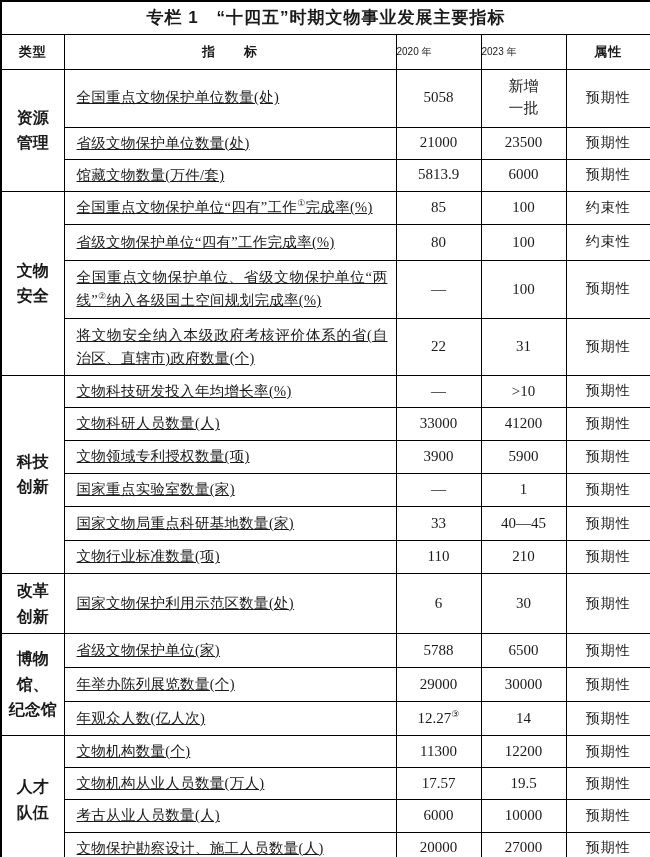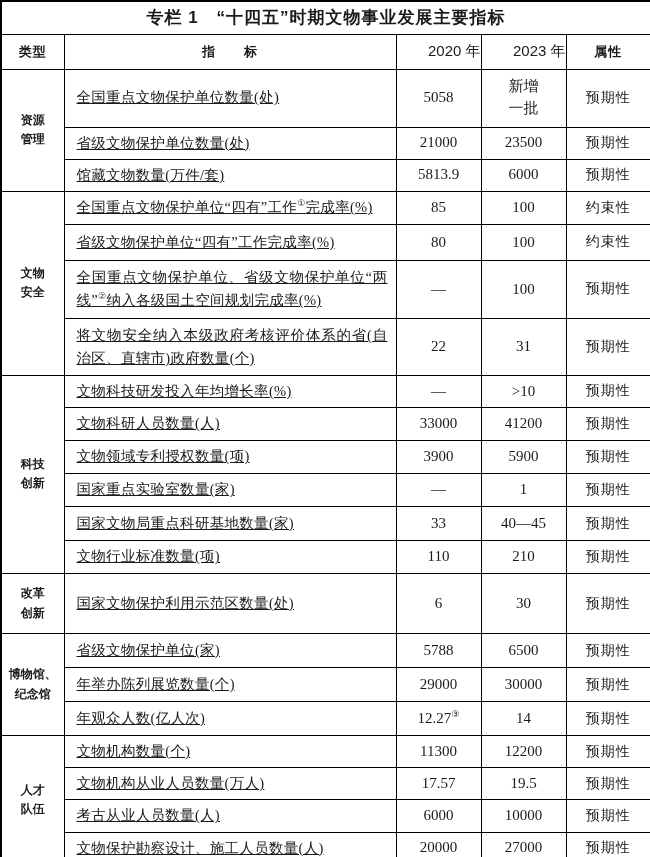--- a/index.html
+++ b/index.html
@@ -34,30 +34,30 @@
     padding: 4px 0;
   }
   td.th {
     text-align: center;
     font-family: "Liberation Sans", "DejaVu Sans", sans-serif;
     font-weight: bold;
     font-size: 13px;
     letter-spacing: 1px;
   }
   td.th-year {
-    text-align: right;
+    text-align: left;
     font-family: "Liberation Sans", "DejaVu Sans", sans-serif;
     font-weight: normal;
-    font-size: 15px;
+    font-size: 10px;
   }
   td.cat {
     text-align: center;
     font-family: "Liberation Sans", "DejaVu Sans", sans-serif;
     font-weight: bold;
-    font-size: 12px;
+    font-size: 16px;
     line-height: 1.6;
     white-space: pre-line;
     padding: 2px 1px;
   }
   td.ind {
     font-size: 14.5px;
     line-height: 1.6;
     padding: 4px 8px 4px 12px;
     text-align: justify;
     letter-spacing: 0.3px;

